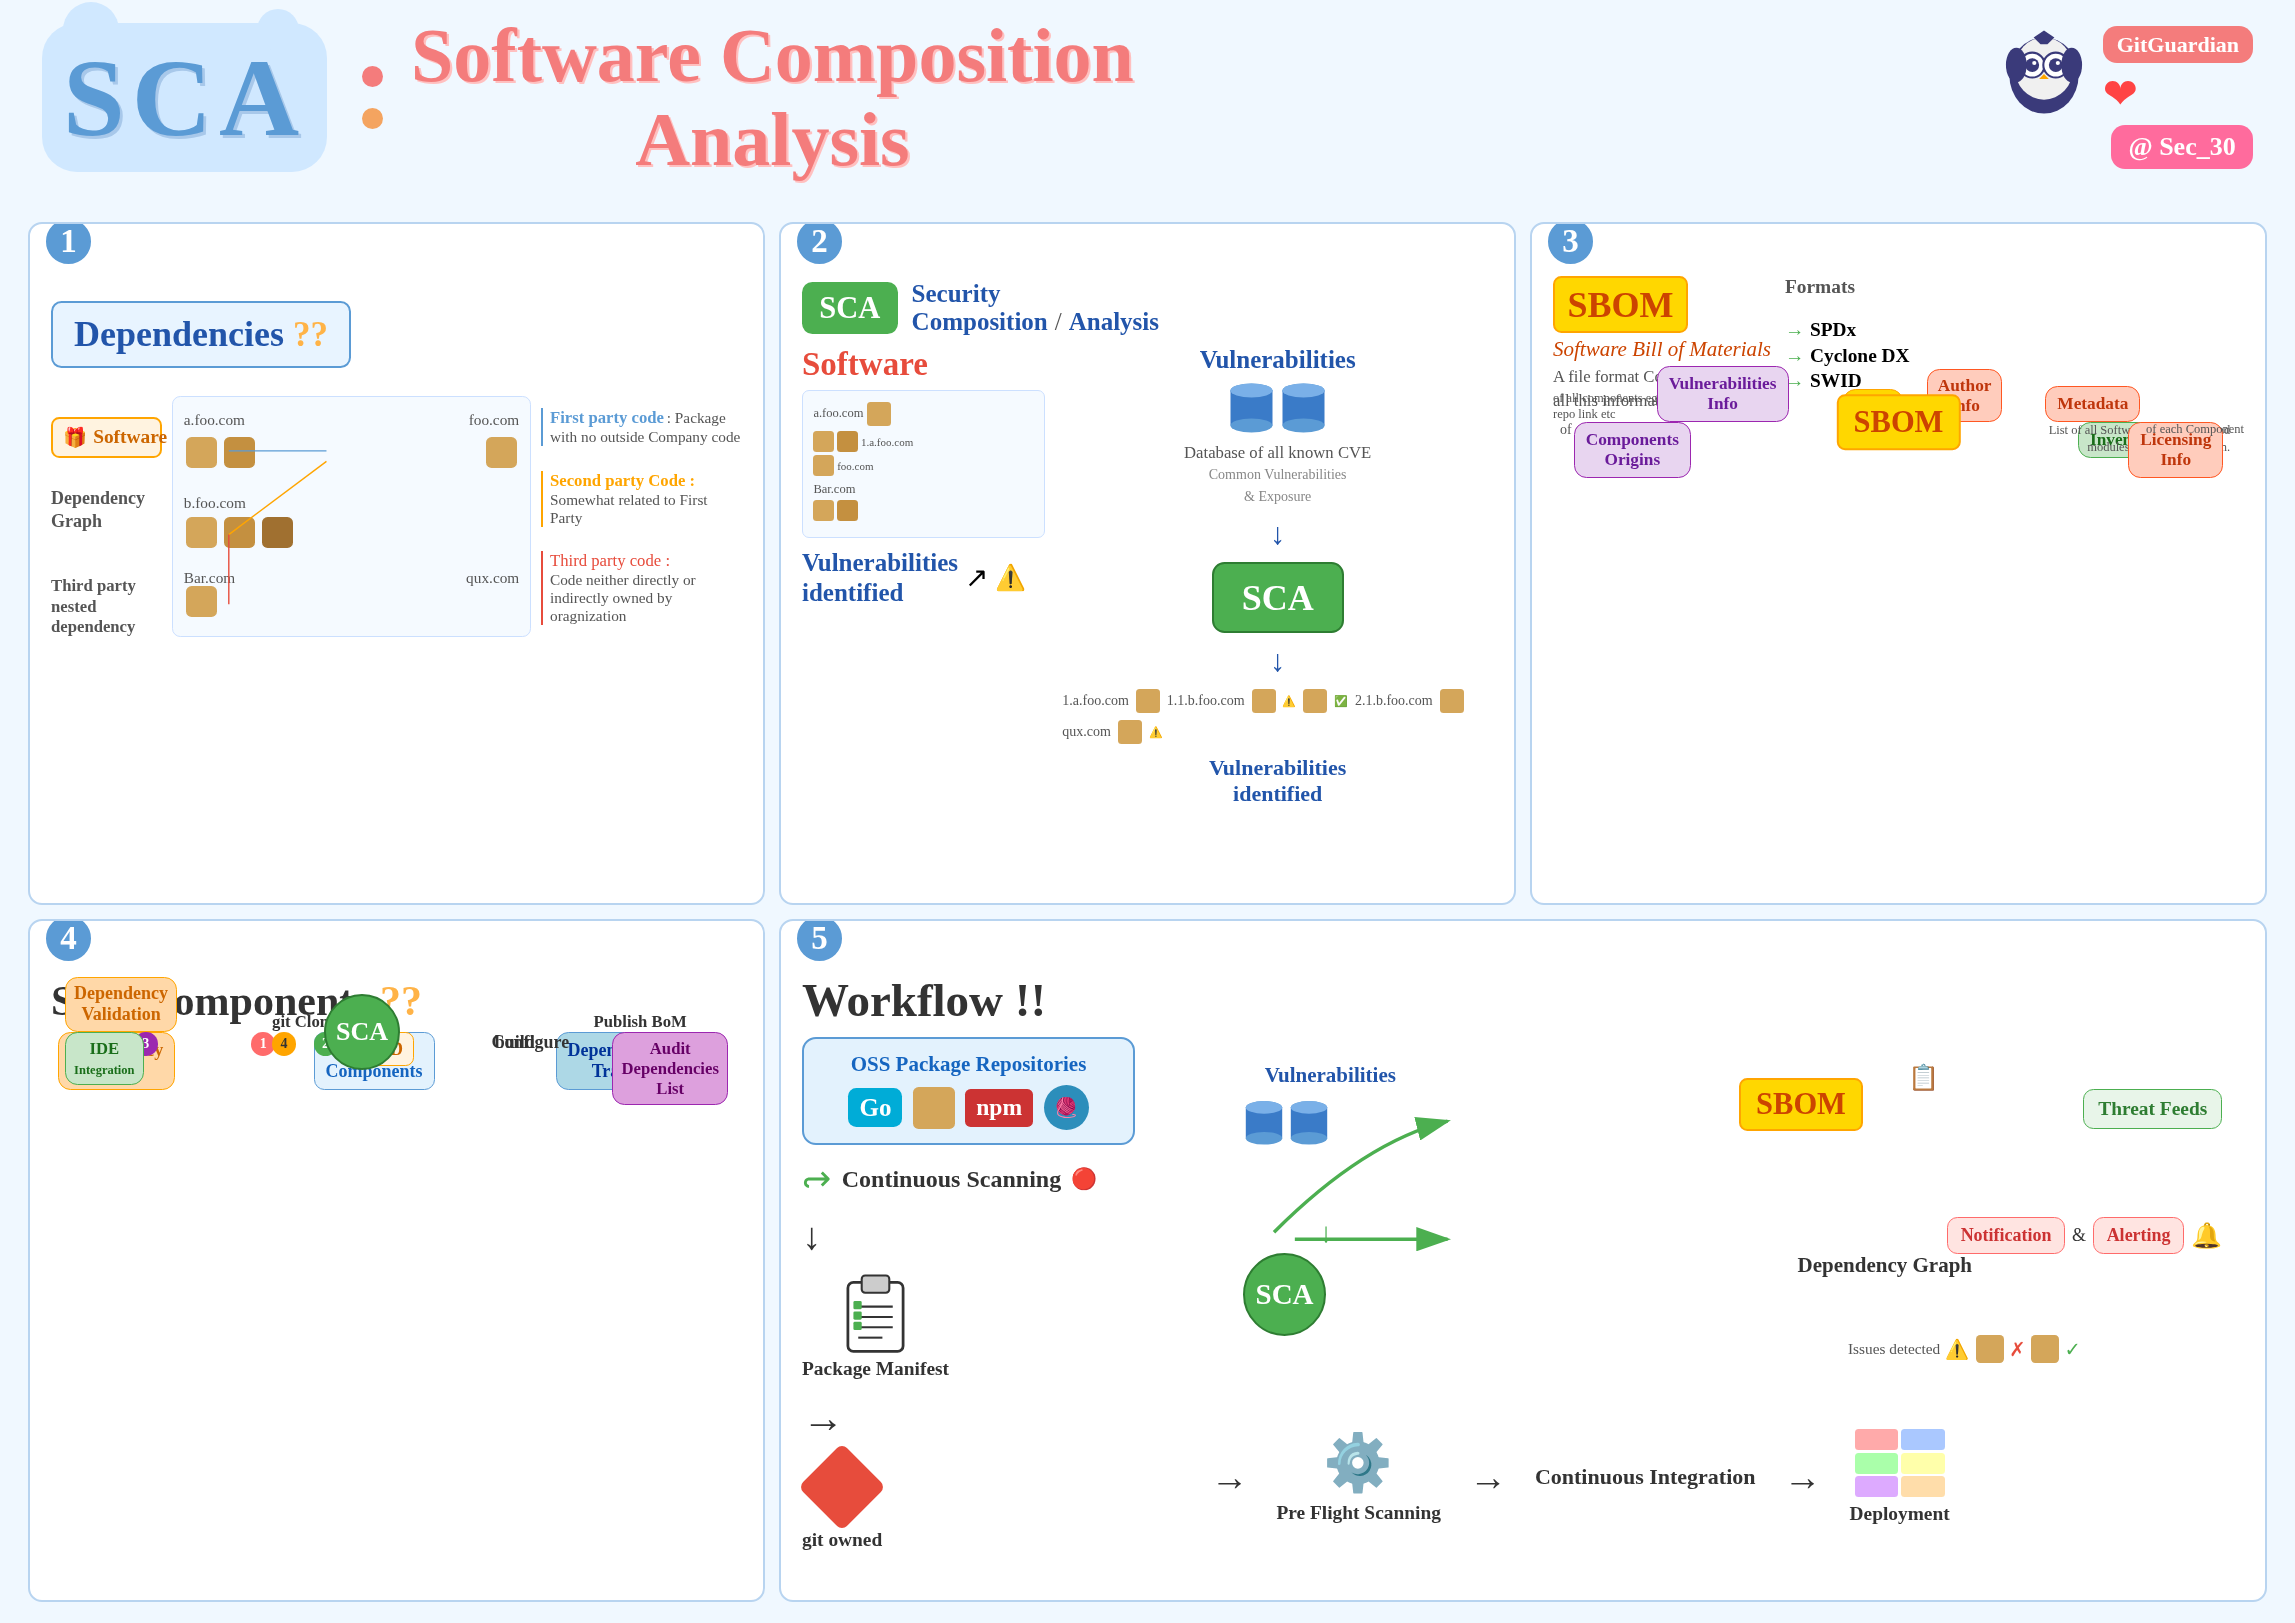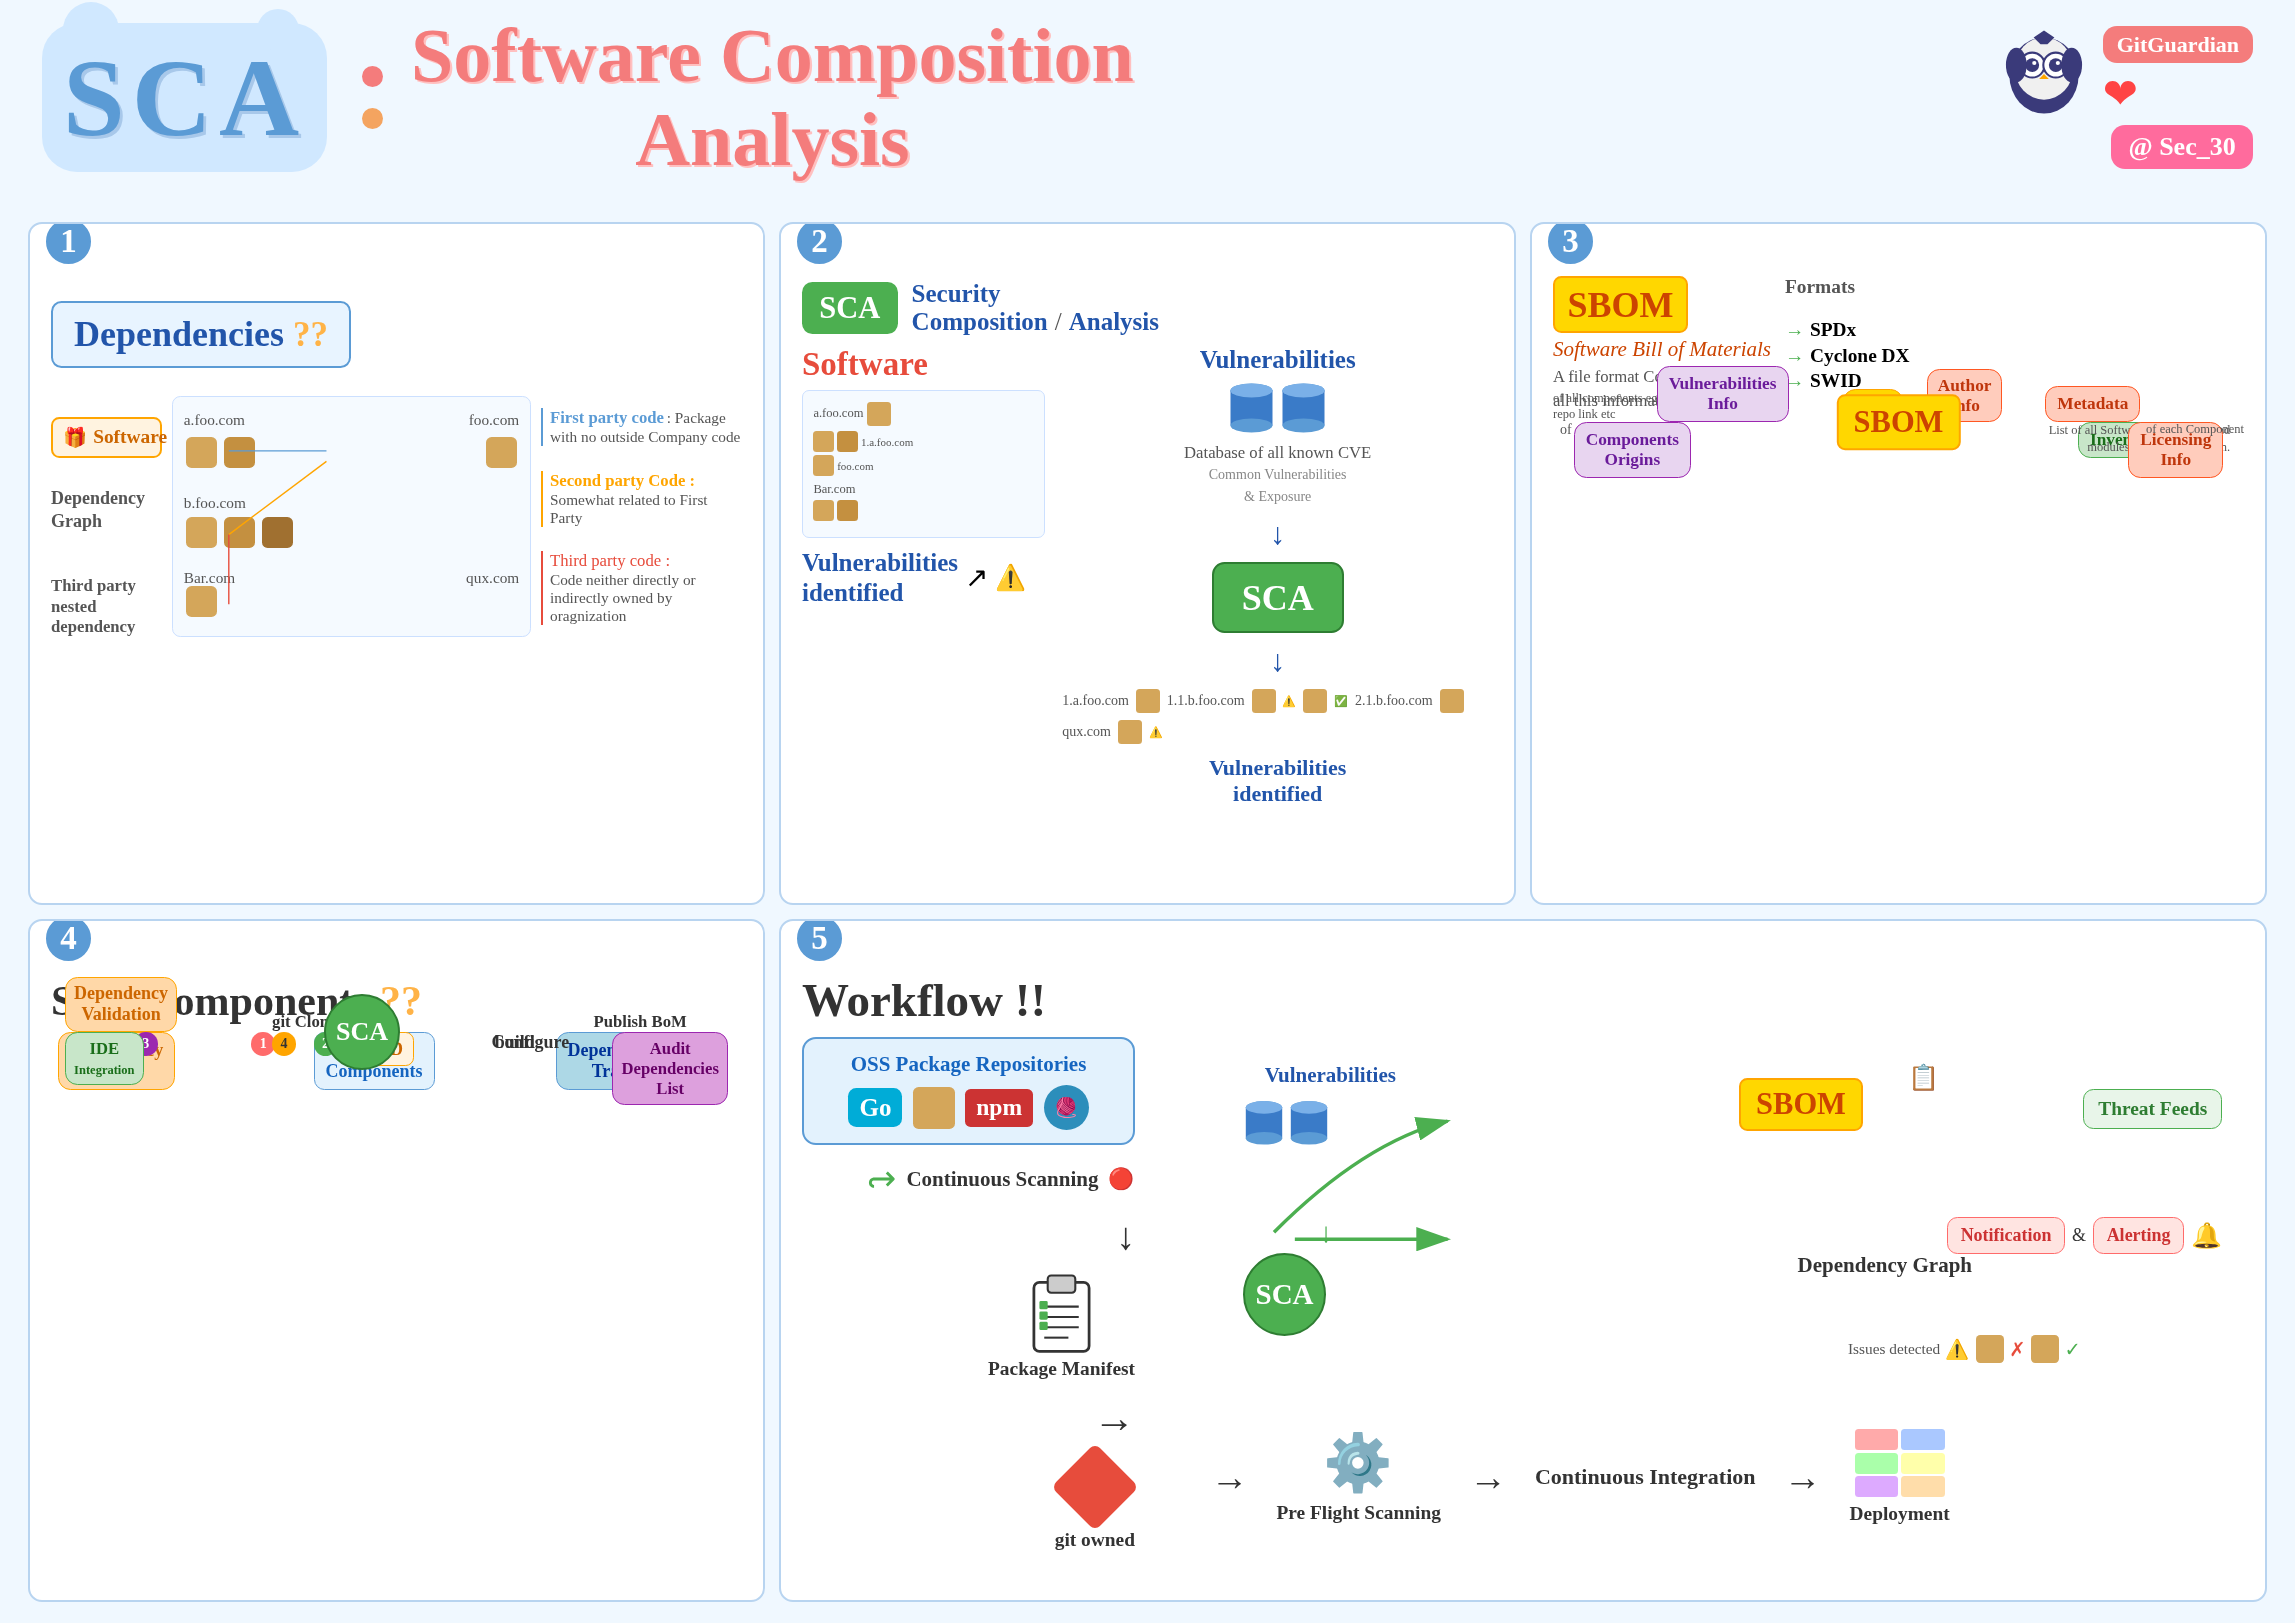--- a/index.html
+++ b/index.html
@@ -550,39 +550,39 @@
     </div>
   </div>
 
   <div class="panel panel-5" style="grid-column:2/4;grid-row:2;">
     <div class="panel-number">5</div>
     <div style="margin-top:31px;height:calc(100%-42px);">
       <div style="font-size:47px;font-weight:900;color:#333;margin-bottom:10.4px;">Workflow !!</div>
 
       <div style="display:flex;gap:21px;height:calc(100% - 83px);">
 
-        <div style="flex:0 0 333px;display:flex;flex-direction:column;align-items:flex-end;gap:14px;">
+        <div style="flex:0 0 333px;display:flex;flex-direction:column;align-items:flex-start;gap:14px;">
 
           <div style="background:#e3f2fd;border:2.1px solid #5b9bd5;border-radius:14px;padding:12.5px 17.3px;width:100%;">
             <div style="font-size:21px;font-weight:bold;color:#1565c0;text-align:center;margin-bottom:8.3px;">OSS Package Repositories</div>
             <div style="display:flex;gap:10.4px;justify-content:center;align-items:center;">
 
               <div style="background:#00acd7;color:white;border-radius:8.3px;padding:5.6px 11px;font-size:25px;font-weight:900;">Go</div>
 
               <div style="width:42px;height:42px;background:#d4a65a;border-radius:5.6px;"></div>
 
               <div style="background:#cc3333;color:white;border-radius:5.6px;padding:5.6px 11px;font-size:23.6px;font-weight:900;">npm</div>
 
               <div style="background:#2c8ebb;color:white;border-radius:50%;width:45px;height:45px;display:flex;align-items:center;justify-content:center;font-size:19.4px;font-weight:900;">🧶</div>
             </div>
           </div>
 
           <div style="display:flex;align-items:center;gap:10.4px;">
             <span style="font-size:35px;color:#4CAF50;transform:rotate(180deg);display:inline-block;">↩</span>
-            <div style="font-size:21px;font-weight:bold;color:#333;text-align:center;">Continuous
+            <div style="font-size:24px;font-weight:bold;color:#333;text-align:center;">Continuous
 Scanning</div>
             <span style="font-size:21px;color:red;">🔴</span>
           </div>
 
           <div style="font-size:38px;color:#333;font-weight:900;">↓</div>
 
           <div style="display:flex;flex-direction:column;align-items:center;gap:3.5px;">
 
             <svg width="69" height="83" viewBox="0 0 100 120">
               <rect x="10" y="15" width="80" height="100" rx="8" fill="white" stroke="#333" stroke-width="4"></rect>

